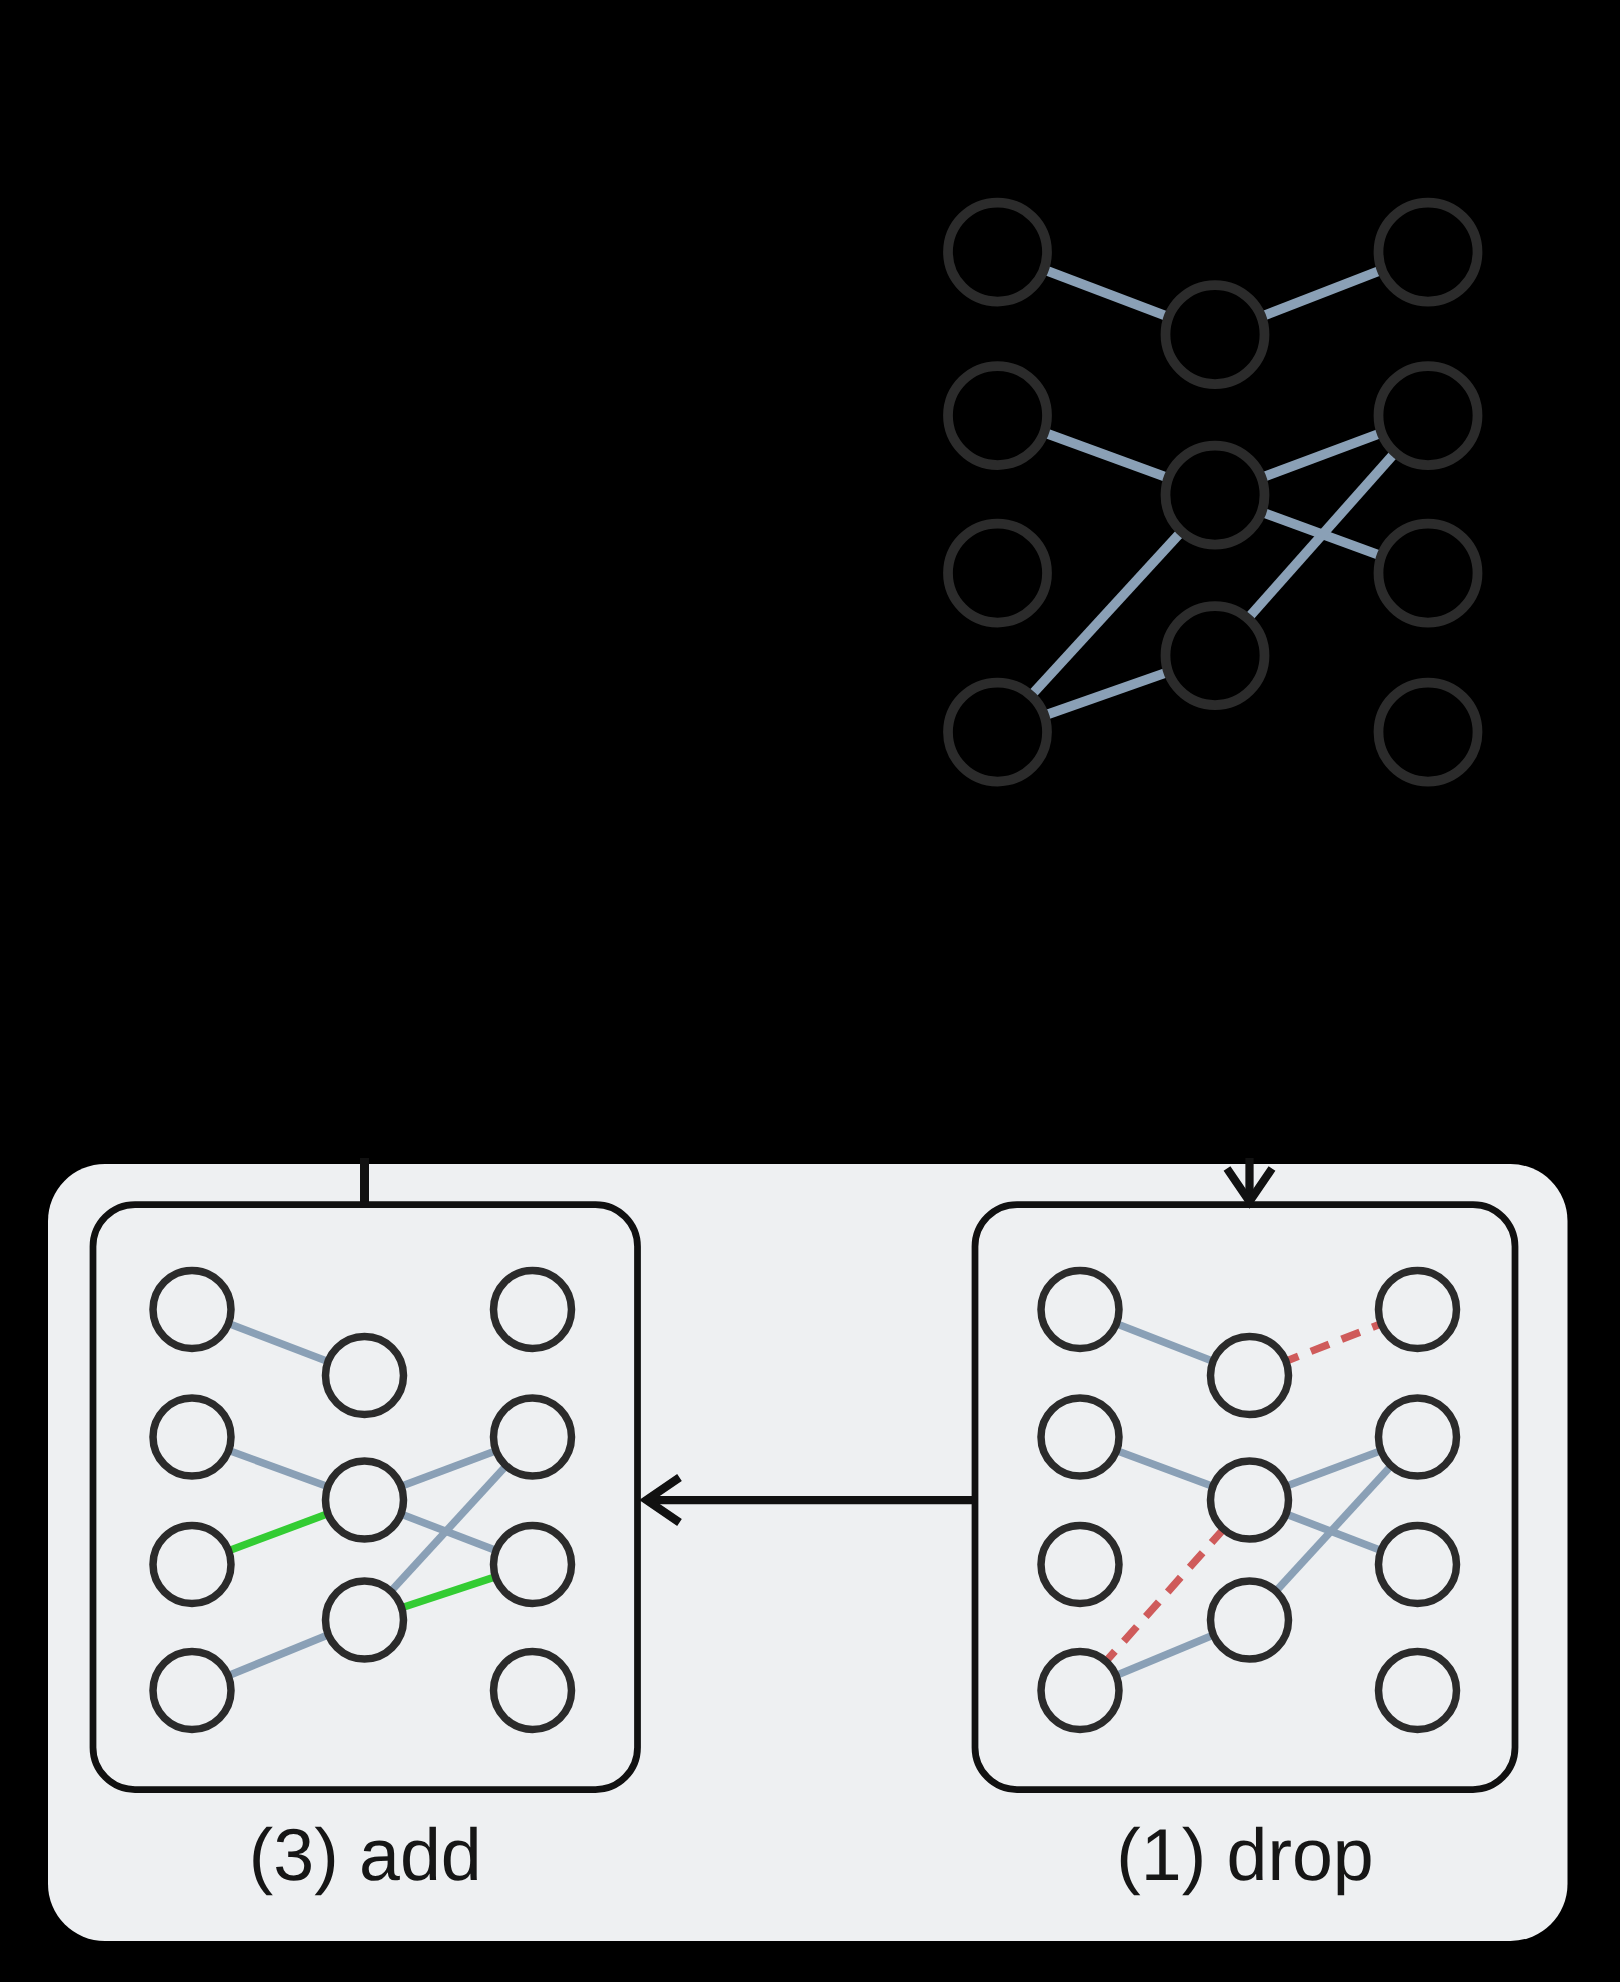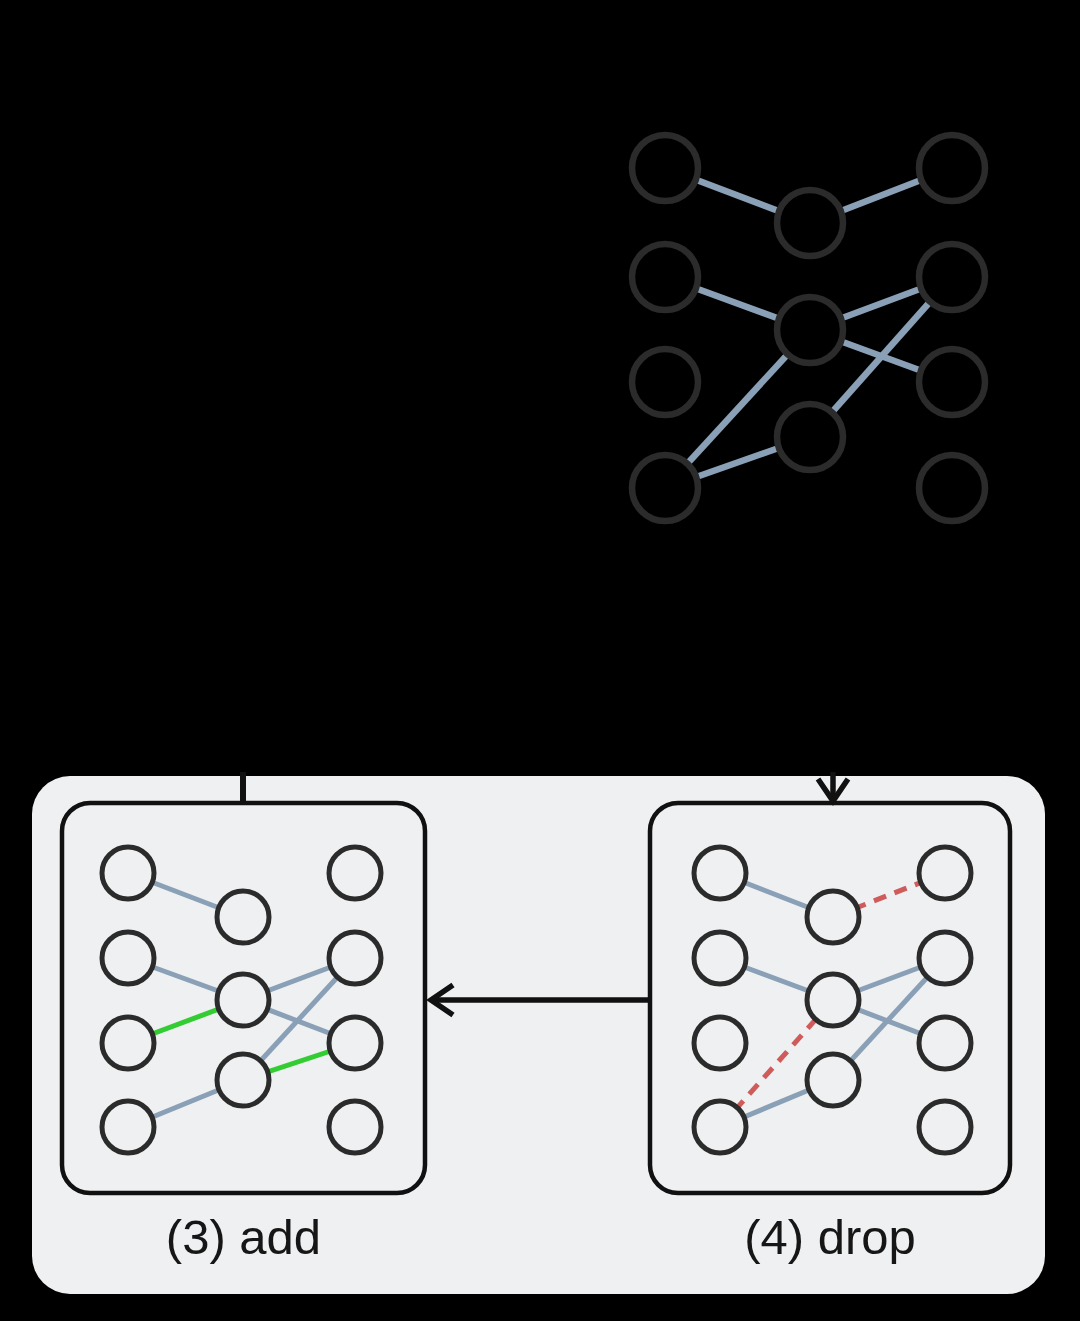--- a/index.html
+++ b/index.html
@@ -85,14 +85,14 @@
       <circle cx="833" cy="1000" r="26" fill="#eef0f2" stroke="#2b2b2b" stroke-width="5"></circle>
       <circle cx="833" cy="1080" r="26" fill="#eef0f2" stroke="#2b2b2b" stroke-width="5"></circle>
       <circle cx="945" cy="873" r="26" fill="#eef0f2" stroke="#2b2b2b" stroke-width="5"></circle>
       <circle cx="945" cy="958" r="26" fill="#eef0f2" stroke="#2b2b2b" stroke-width="5"></circle>
       <circle cx="945" cy="1043" r="26" fill="#eef0f2" stroke="#2b2b2b" stroke-width="5"></circle>
       <circle cx="945" cy="1127" r="26" fill="#eef0f2" stroke="#2b2b2b" stroke-width="5"></circle>
       <polyline points="818,779 833,801 848,779" fill="none" stroke="#111111" stroke-width="5.5" stroke-linejoin="miter"></polyline>
       <polyline points="453,985 431,1000 453,1015" fill="none" stroke="#111111" stroke-width="5.5" stroke-linejoin="miter"></polyline>
     </svg>
   <div class="box-label" id="label-add" style="left: 62px; width: 363px; top: 1211px; color: rgb(22, 22, 22);">(3) add</div>
-  <div class="box-label" id="label-drop" style="left: 650px; width: 360px; top: 1211px; color: rgb(22, 22, 22);">(4) drop</div>
+  <div class="box-label" id="label-drop" style="left: 650px; width: 360px; top: 1211px; color: rgb(22, 22, 22);">(1) drop</div>
 </div>
 
 </body></html>

